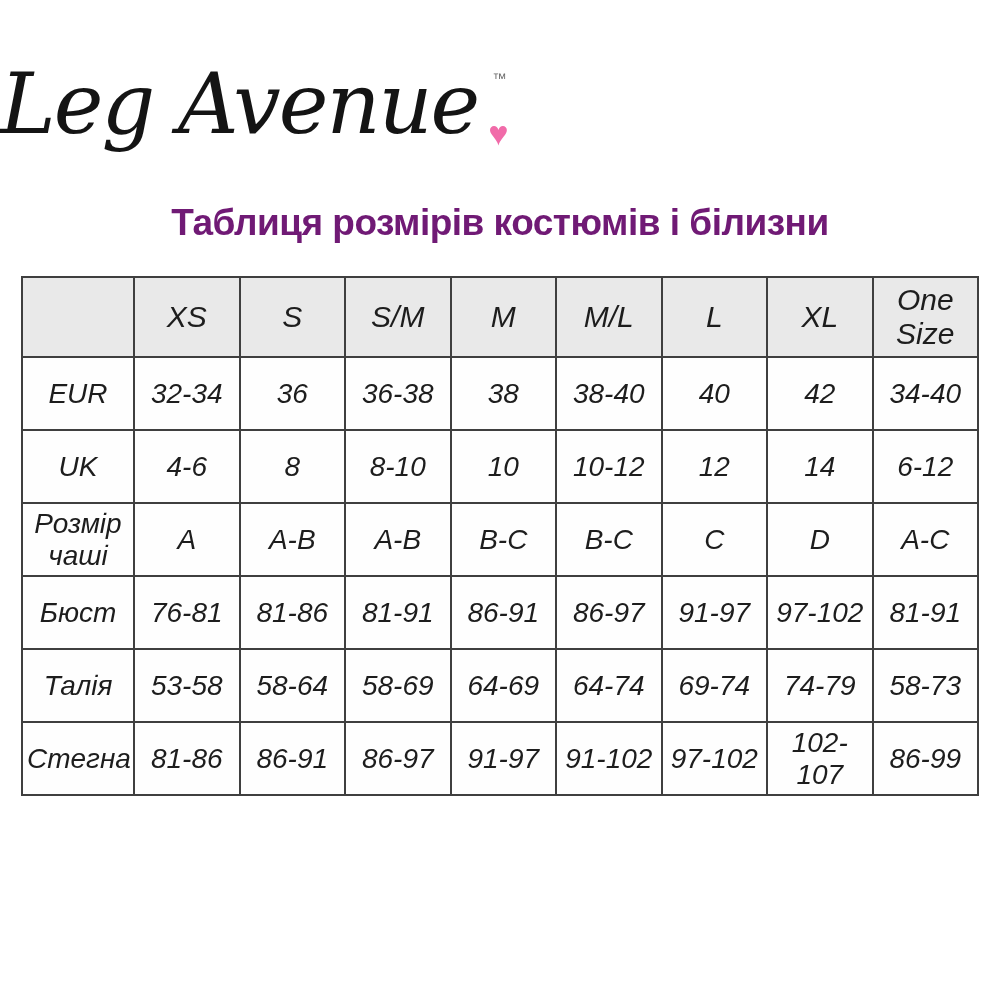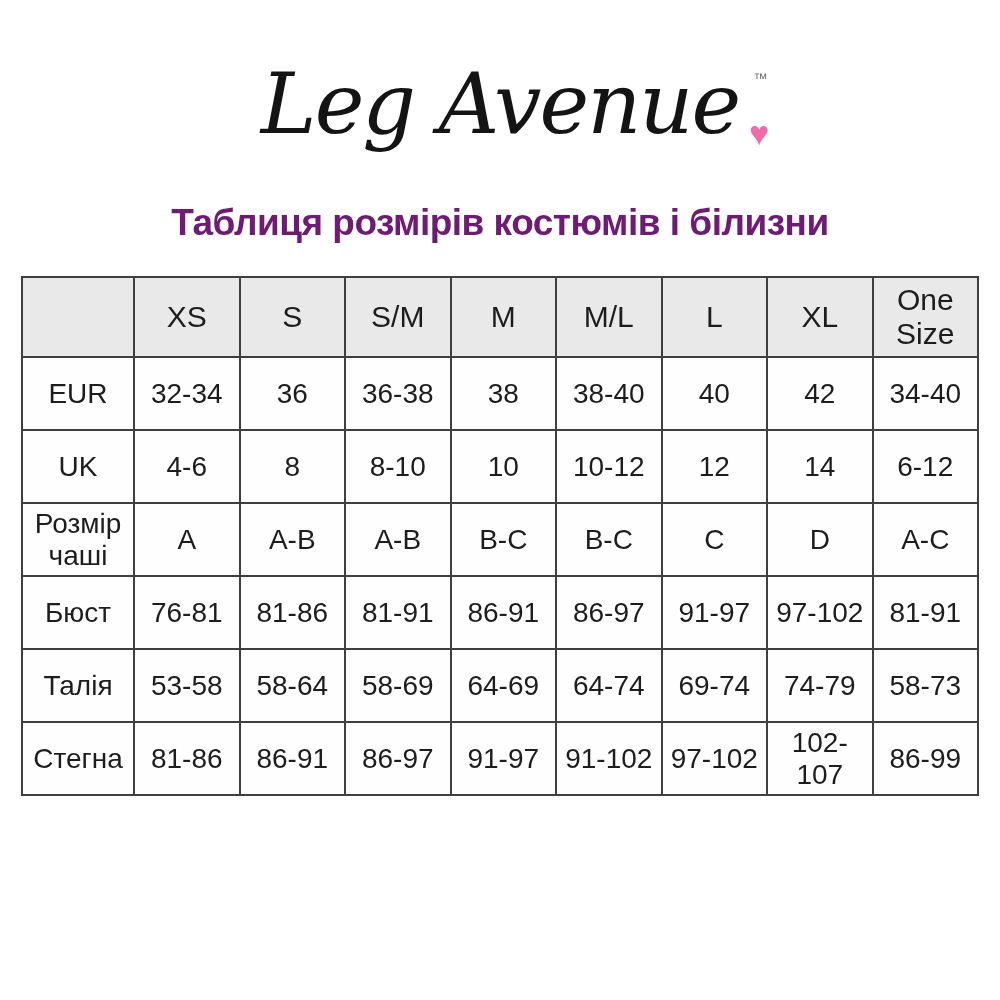--- a/index.html
+++ b/index.html
@@ -7,21 +7,20 @@
   body {
     width:1000px; height:1000px;
     font-family:"Liberation Sans", sans-serif;
     color:#1d1d1d;
     overflow:hidden;
   }
 
   
   .logo-wrap {
     padding-top:62px;
-    text-align:center;
     position:relative;
     height:150px;
   }
   .logo-inner { display:inline-block; position:relative; }
   .logo-text {
     font-family:"DejaVu Serif", serif;
     font-style:italic;
     font-weight:400;
     font-size:84px;
     letter-spacing:-2px;
@@ -55,20 +54,21 @@
     color:#701a75;
   }
 
   
   .table-wrap { margin-top:32px; }
   table.size-table {
     width:958px;
     margin:8px auto;
     border-collapse:collapse;
     table-layout:fixed;
+    font-style:italic;
   }
   .size-table th, .size-table td {
     border:2px solid #3f3f3f;
     text-align:center;
     vertical-align:middle;
     font-weight:400;
     font-size:28px;
     line-height:1.12;
     padding:2px 4px;
     background:#fefefe;

